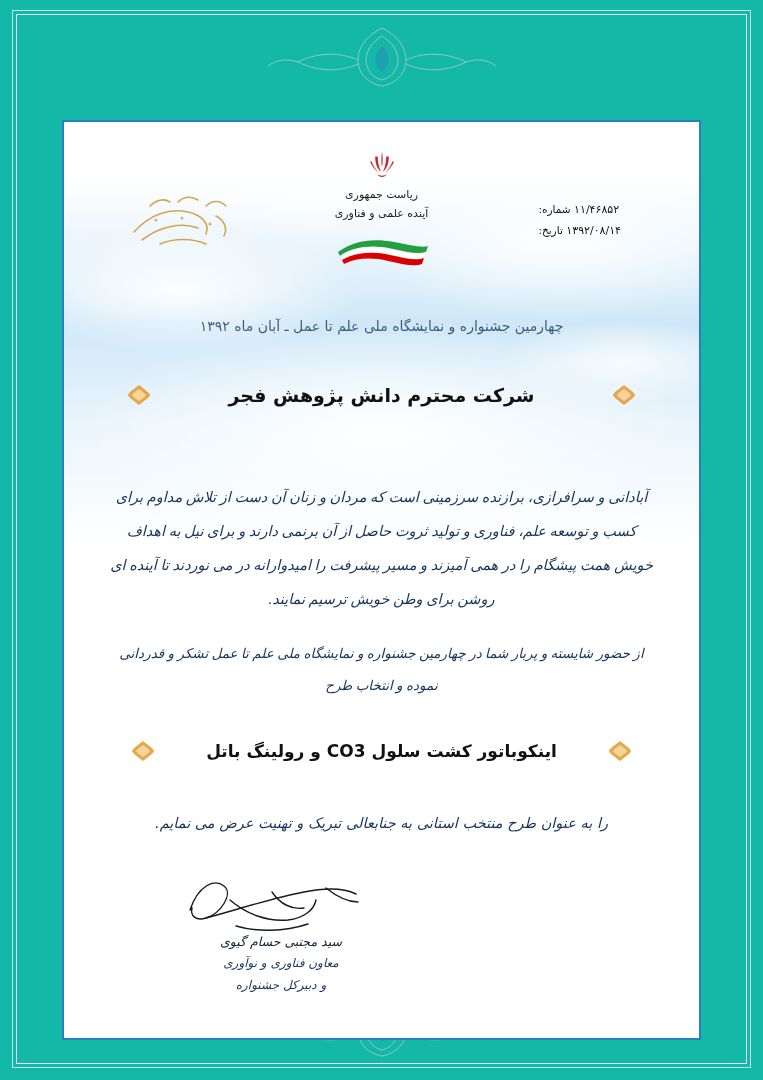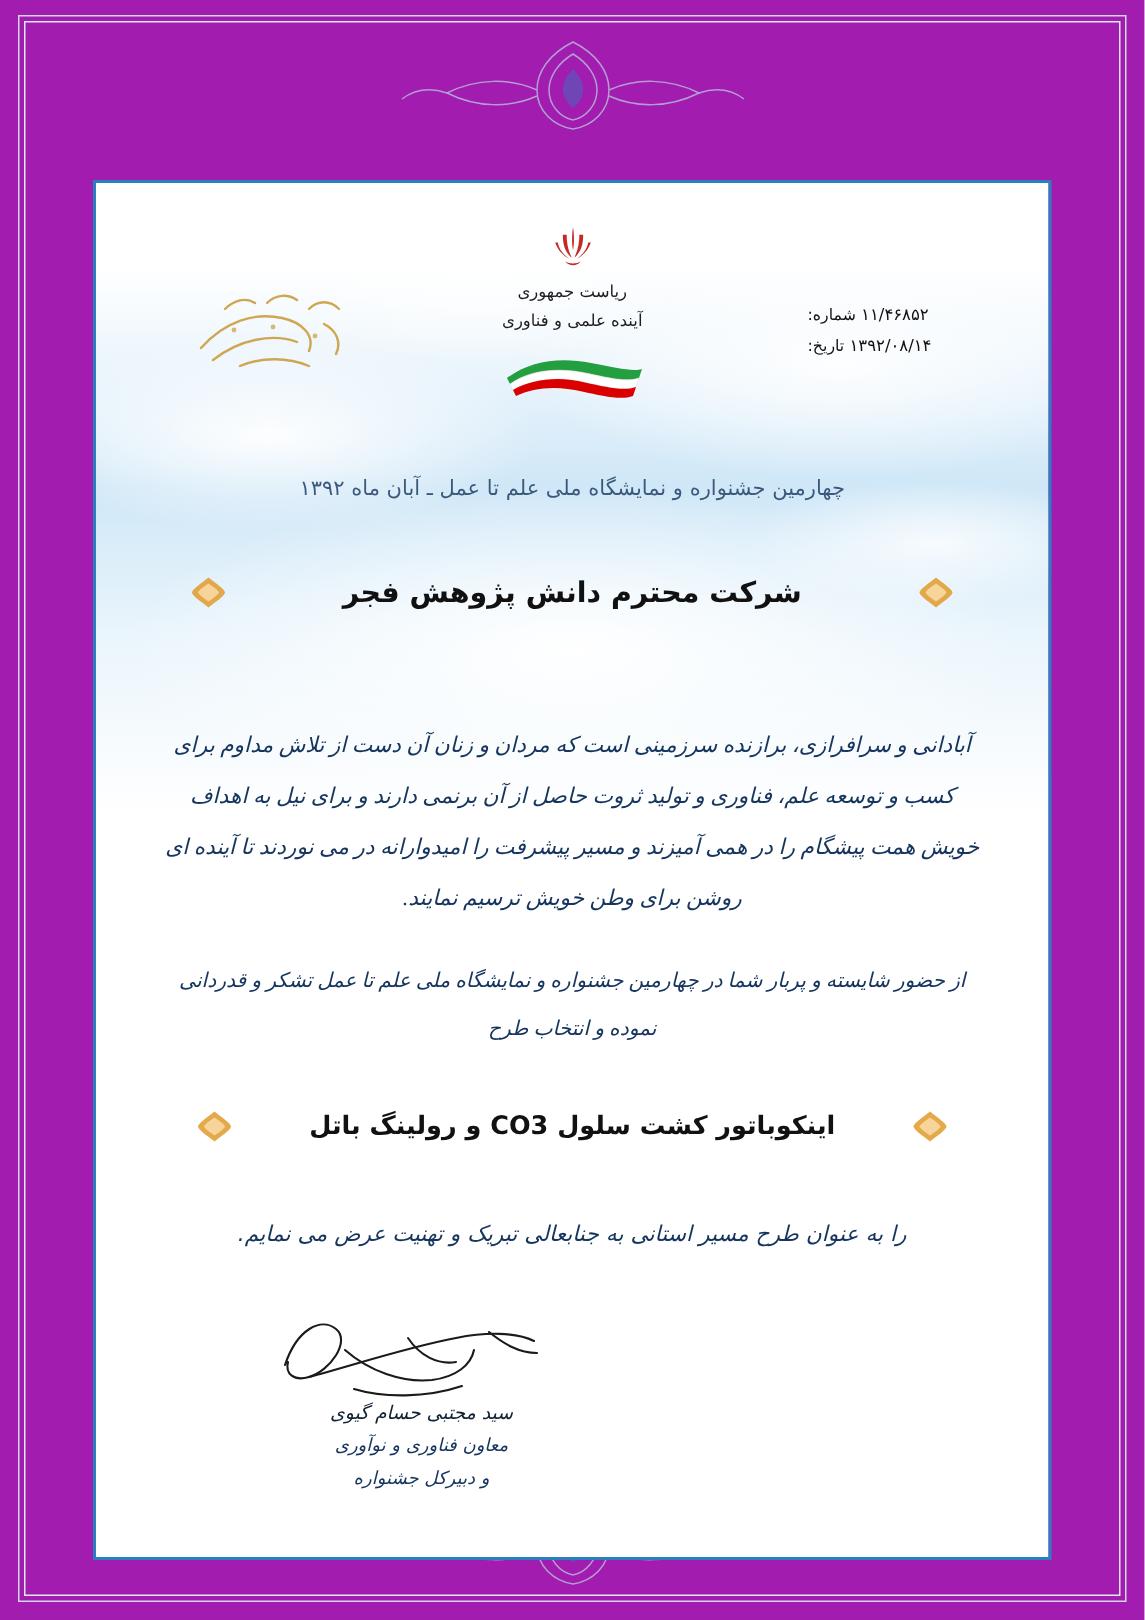--- a/index.html
+++ b/index.html
@@ -7,21 +7,21 @@
     padding: 0;
     background: #ffffff;
   }
   body {
     font-family: "DejaVu Sans", sans-serif;
   }
   .page {
     position: relative;
     width: 763px;
     height: 1080px;
-    background: #a21caf;
+    background: #14b8a6;
     overflow: hidden;
   }
 
   
   .outer-frame {
     position: absolute;
     left: 12px;
     top: 10px;
     width: 739px;
     height: 1058px;
@@ -384,21 +384,21 @@
           <path d="M13 1 C18 5 24 9 24 11 C24 13 18 17 13 21 C8 17 2 13 2 11 C2 9 8 5 13 1 Z" fill="#e09a2a" opacity=".85"></path>
           <path d="M13 5 C16 7 20 10 20 11 C20 12 16 15 13 17 C10 15 6 12 6 11 C6 10 10 7 13 5 Z" fill="#f6d49a"></path>
         </svg>
         <div class="project-title">اینکوباتور کشت سلول CO3 و رولینگ باتل</div>
         <svg class="floret" viewBox="0 0 26 22">
           <path d="M13 1 C18 5 24 9 24 11 C24 13 18 17 13 21 C8 17 2 13 2 11 C2 9 8 5 13 1 Z" fill="#e09a2a" opacity=".85"></path>
           <path d="M13 5 C16 7 20 10 20 11 C20 12 16 15 13 17 C10 15 6 12 6 11 C6 10 10 7 13 5 Z" fill="#f6d49a"></path>
         </svg>
       </div>
 
-      <div class="closing">را به عنوان طرح مسیر استانی به جنابعالی تبریک و تهنیت عرض می نمایم.</div>
+      <div class="closing">را به عنوان طرح منتخب استانی به جنابعالی تبریک و تهنیت عرض می نمایم.</div>
 
       <div class="signature">
         <svg class="sig-scribble" viewBox="0 0 210 70">
           <g fill="none" stroke="#1a1a1a" stroke-width="1.4" stroke-linecap="round">
             <path d="M14 40 C22 16 38 8 48 16 C58 24 44 44 30 48 C20 51 14 46 16 38"></path>
             <path d="M30 48 C60 40 96 28 128 22 C148 18 168 18 180 24"></path>
             <path d="M54 30 C70 44 92 52 112 50 C128 48 138 40 140 30"></path>
             <path d="M96 22 C104 34 116 40 128 38"></path>
             <path d="M150 18 C160 26 170 32 182 32"></path>
             <path d="M60 56 C80 62 108 62 132 54"></path>

